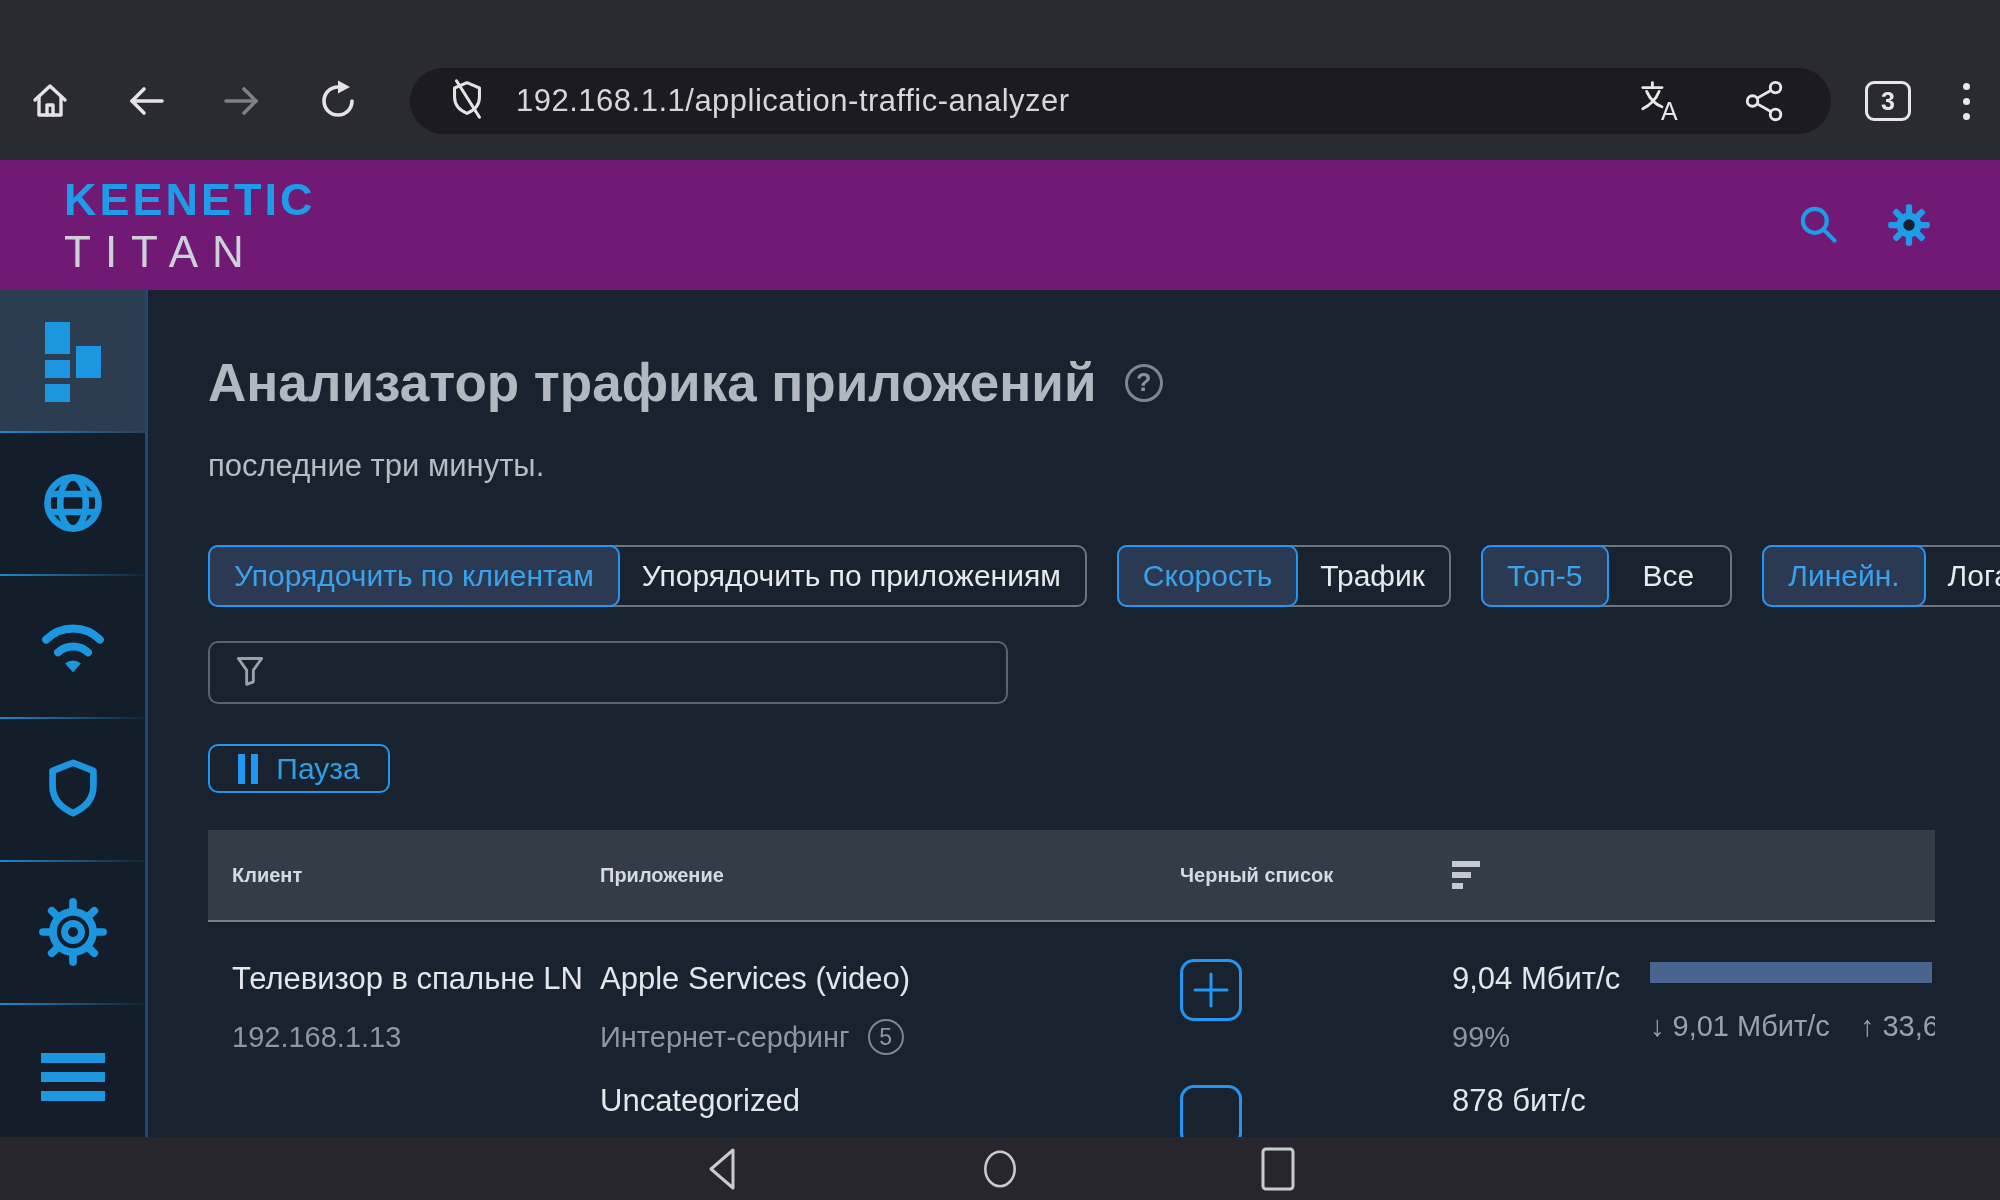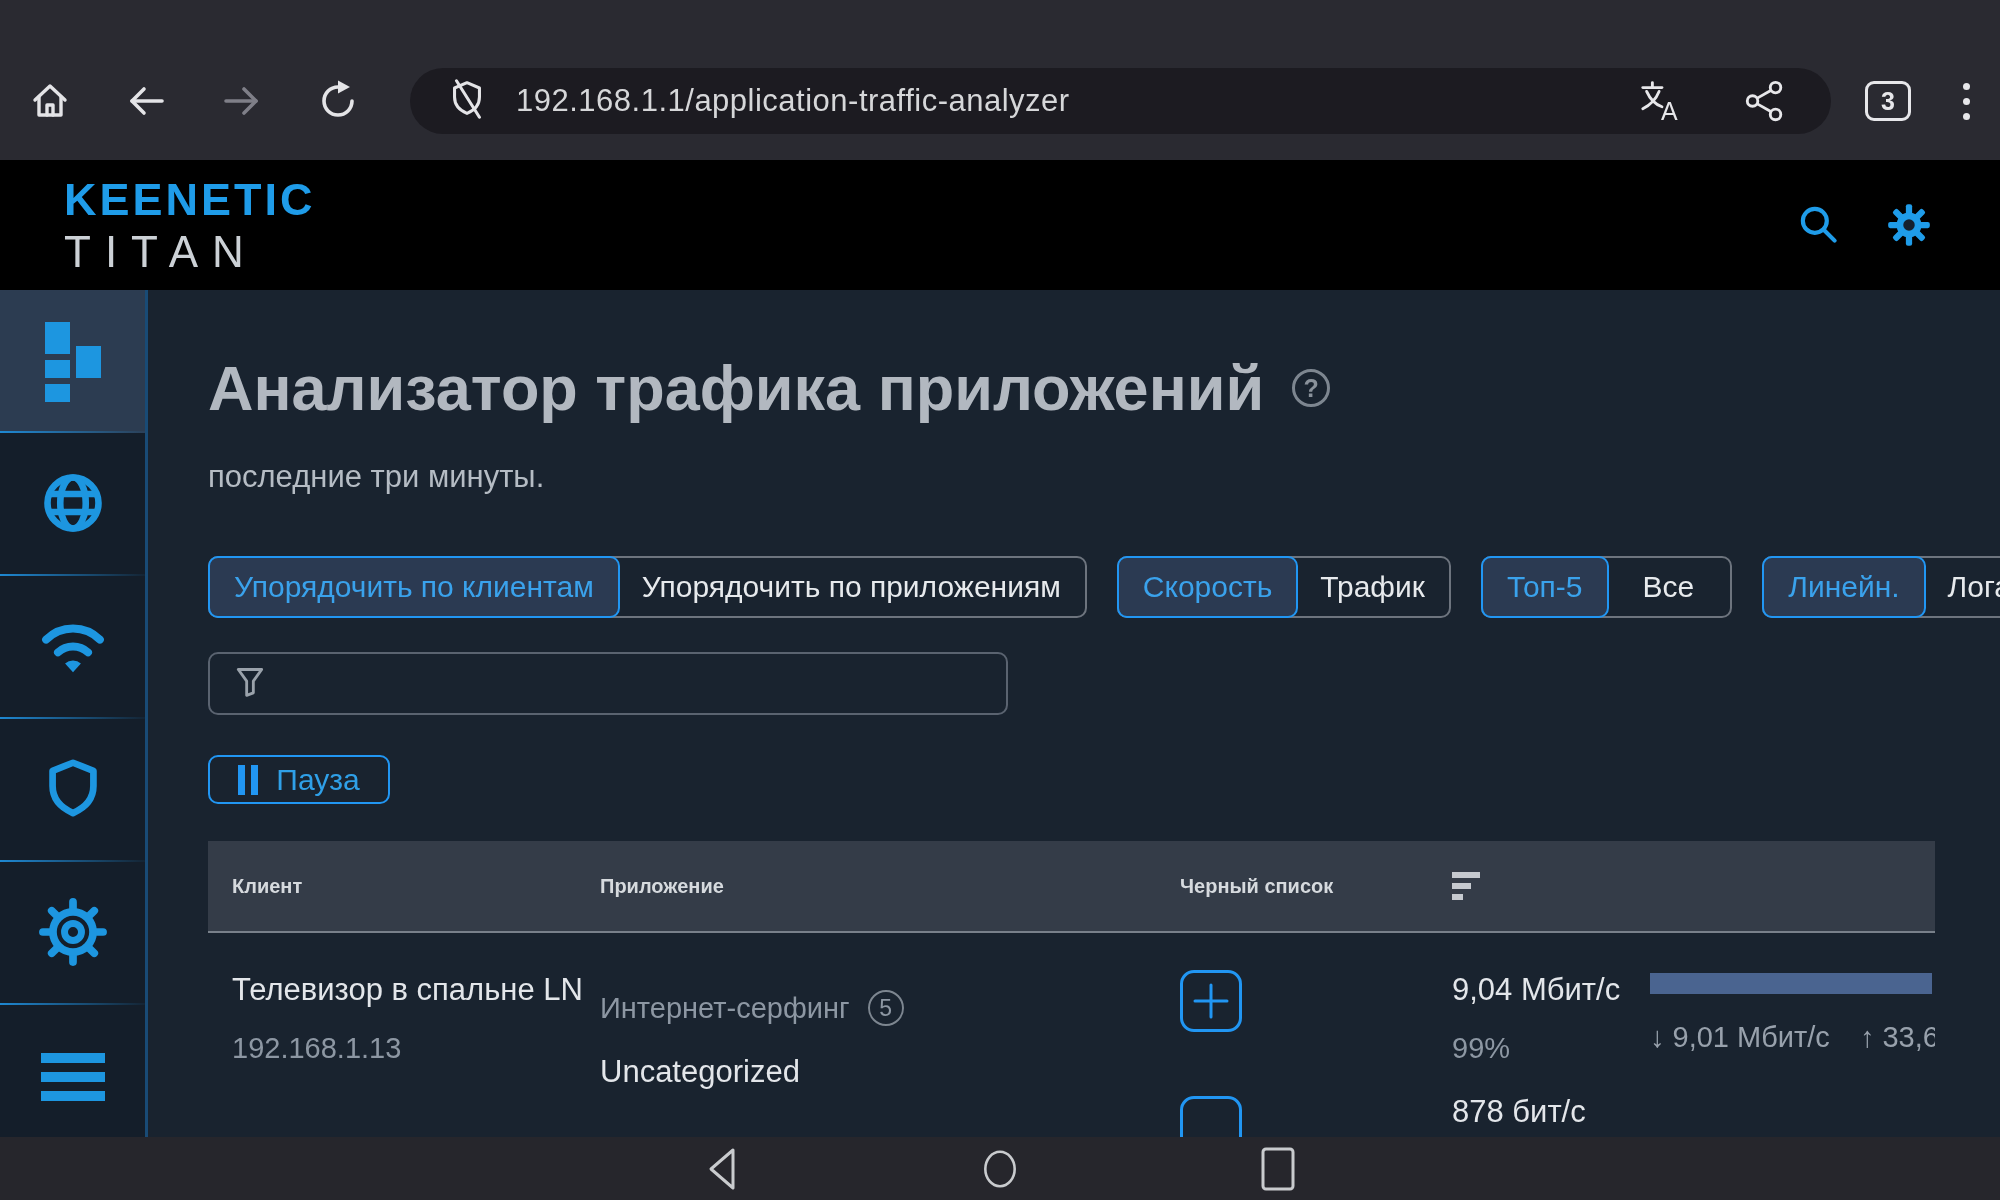--- a/index.html
+++ b/index.html
@@ -18,21 +18,21 @@
             white-space:nowrap;overflow:hidden;flex:1;}
   .pill-action{width:48px;height:48px;display:flex;align-items:center;justify-content:center;flex:0 0 auto;}
   .tab-box{margin-left:34px;width:46px;height:40px;border:3px solid #e7e7ea;border-radius:9px;
            display:flex;align-items:center;justify-content:center;color:#e7e7ea;
            font-size:25px;font-weight:bold;flex:0 0 auto;}
   .menu-dots{margin-left:52px;display:flex;flex-direction:column;gap:8px;align-items:center;flex:0 0 auto;}
   .menu-dots i{width:7px;height:7px;border-radius:50%;background:#e7e7ea;}
 
   
   .app-header{position:absolute;top:160px;left:0;width:2000px;height:130px;
-              background:#000000;display:flex;align-items:center;}
+              background:#701a75;display:flex;align-items:center;}
   .brand{margin-left:64px;line-height:1;}
   .brand-1{font-size:45px;font-weight:bold;color:#1f9ce9;letter-spacing:3px;}
   .brand-2{font-size:44px;color:#ccd1d6;letter-spacing:14px;margin-top:8px;}
   .hdr-actions{margin-left:auto;margin-right:66px;display:flex;align-items:center;gap:40px;}
   .hdr-actions .hicon{width:50px;height:50px;display:flex;align-items:center;justify-content:center;}
 
   
   .content{position:absolute;top:290px;left:0;width:2000px;height:910px;display:flex;}
   .sidebar{width:148px;background:#141e2a;border-right:3px solid rgba(33,150,243,.38);
            display:flex;flex-direction:column;flex:0 0 auto;}
@@ -44,21 +44,21 @@
   .dash-grid i{background:#1d96e0;}
   .dash-grid i:nth-child(1){grid-row:1;}
   .dash-grid i:nth-child(2){height:18px;}
   .dash-grid i:nth-child(3){height:18px;align-self:end;}
   .dash-grid i:nth-child(4){grid-row:1/3;grid-column:2;margin-top:24px;height:32px;}
   .burger{display:flex;flex-direction:column;gap:9px;}
   .burger i{width:64px;height:10px;background:#1d96e0;}
 
   .main{flex:1;padding-left:60px;position:relative;min-width:0;}
   .title-row{margin-top:62px;display:flex;align-items:center;gap:28px;}
-  .page-title{font-size:63px;font-weight:bold;color:#b2b8c0;margin:0;}
+  .page-title{font-size:53px;font-weight:bold;color:#b2b8c0;margin:0;}
   .help-dot{width:38px;height:38px;border:3px solid #7d8690;border-radius:50%;color:#8a929b;
             font-size:25px;font-weight:bold;display:flex;align-items:center;justify-content:center;}
   .desc{margin-top:28px;font-size:31px;line-height:50px;color:#b5bcc4;}
   .desc span{display:block;}
 
   .toggles{margin-top:54px;display:flex;gap:30px;}
   .seg-group{display:flex;border:2px solid #6d747e;border-radius:10px;align-items:stretch;}
   .seg{font-size:30px;color:#e7eaed;padding:12px 24px;display:flex;align-items:center;
        justify-content:center;white-space:nowrap;background:transparent;border:none;}
   .seg.active{border:2px solid #2196f3;border-radius:10px;margin:-2px;background:#2b3a52;color:#3aa2ec;}
@@ -326,20 +326,21 @@
         </div>
 
         <div class="trow">
           <div class="cell-pad">
             <div class="pri">Телевизор в спальне LN</div>
             <div class="sec">192.168.1.13</div>
           </div>
 
           <div>
             <div>
+              <div class="pri">Apple Services (video)</div>
               <div class="sec">
                 <span>Интернет-серфинг</span>
                 <span class="badge5">5</span>
               </div>
             </div>
             <div class="entry2">
               <div class="pri">Uncategorized</div>
             </div>
           </div>
 

